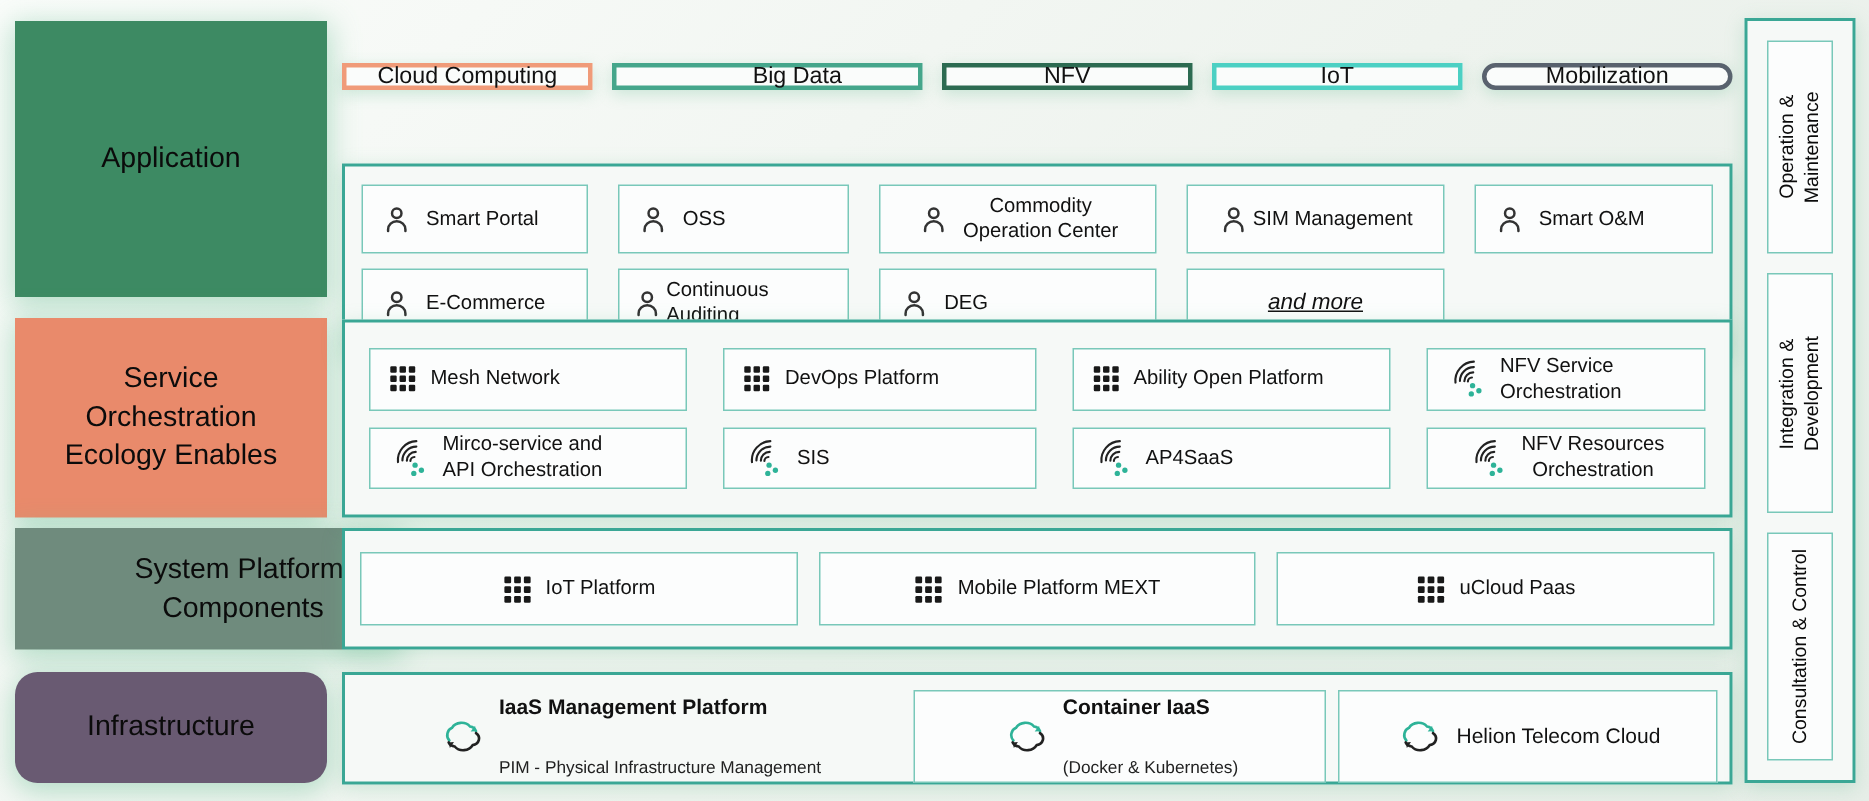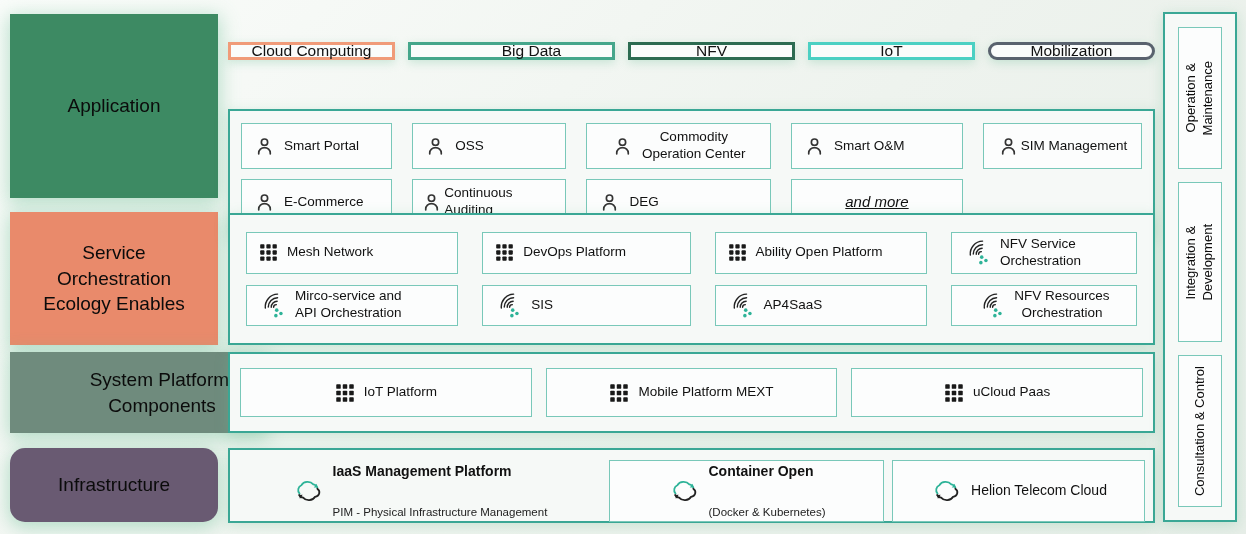--- a/index.html
+++ b/index.html
@@ -139,31 +139,31 @@
         </svg>
         <span class="txt">OSS</span>
       </div>
     <div class="item center">
         <svg class="icon" width="21" height="21">
           <use href="#sym-person"></use>
         </svg>
         <span class="txt" style="text-align:center">Commodity
 Operation Center</span>
       </div>
+    <div class="item center" style="gap:2px">
+        <svg class="icon" width="21" height="21">
+          <use href="#sym-person"></use>
+        </svg>
+        <span class="txt">SIM Management</span>
+      </div>
     <div class="item">
         <svg class="icon" width="21" height="21">
           <use href="#sym-person"></use>
         </svg>
         <span class="txt">Smart O&amp;M</span>
-      </div>
-    <div class="item center" style="gap:2px">
-        <svg class="icon" width="21" height="21">
-          <use href="#sym-person"></use>
-        </svg>
-        <span class="txt">SIM Management</span>
       </div>
     <div class="item">
         <svg class="icon" width="21" height="21">
           <use href="#sym-person"></use>
         </svg>
         <span class="txt">E-Commerce</span>
       </div>
     <div class="item center" style="gap:2px">
         <svg class="icon" width="21" height="21">
           <use href="#sym-person"></use>
@@ -264,21 +264,21 @@
       <div class="stack">
         <span class="t1">IaaS Management Platform</span>
         <span class="t2">PIM - Physical Infrastructure Management</span>
       </div>
     </div>
     <div class="item center">
       <svg class="icon" width="32" height="24">
           <use href="#sym-cloud"></use>
         </svg>
       <div class="stack">
-        <span class="t1">Container Open</span>
+        <span class="t1">Container IaaS</span>
         <span class="t2">(Docker &amp; Kubernetes)</span>
       </div>
     </div>
     <div class="item center">
       <svg class="icon" width="32" height="24">
           <use href="#sym-cloud"></use>
         </svg>
       <span class="t-plain">Helion Telecom Cloud</span>
     </div>
   </div>

